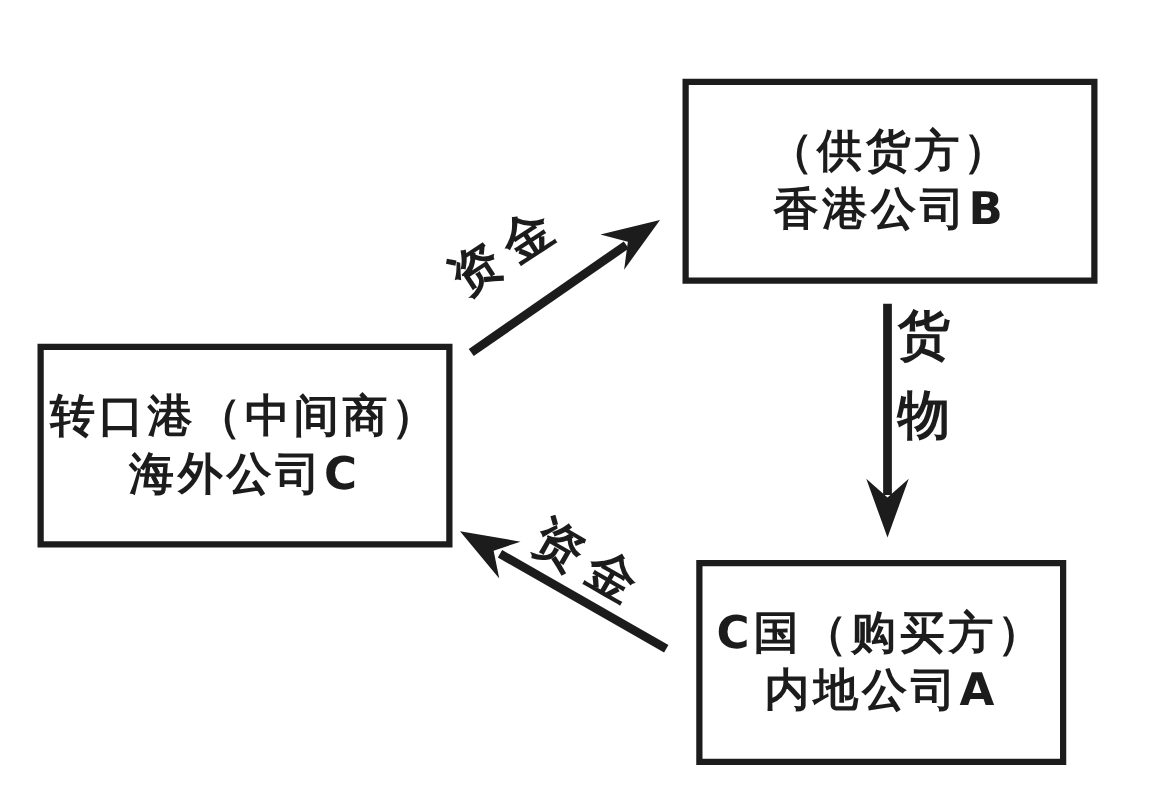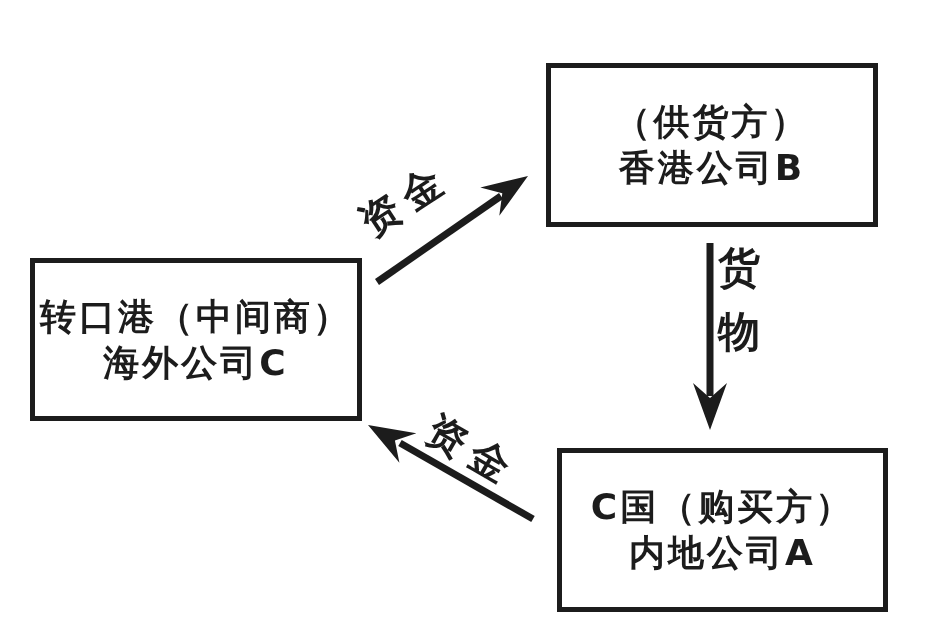--- a/index.html
+++ b/index.html
@@ -25,22 +25,22 @@
     font-weight: bold;
   }
   .node .line {
     font-size: 36px;
     letter-spacing: 3px;
     line-height: 1.1;
     white-space: nowrap;
     text-align: center;
   }
   #node-supplier  { left: 546px; top: 63px;  width: 332px; height: 164px; }
-  #node-middleman { left: 30px;  top: 258px; width: 332px; height: 163px; }
-  #node-buyer     { left: 557px; top: 448px; width: 331px; height: 164px; }
+  #node-middleman { left: 30px;  top: 275px; width: 332px; height: 163px; }
+  #node-buyer     { left: 557px; top: 448px; width: 296px; height: 164px; }
 
   .arrows-layer {
     position: absolute;
     left: 0; top: 0;
     width: 939px; height: 628px;
   }
   .edge-label {
     position: absolute;
     color: #1c1c1c;
     font-weight: bold;

